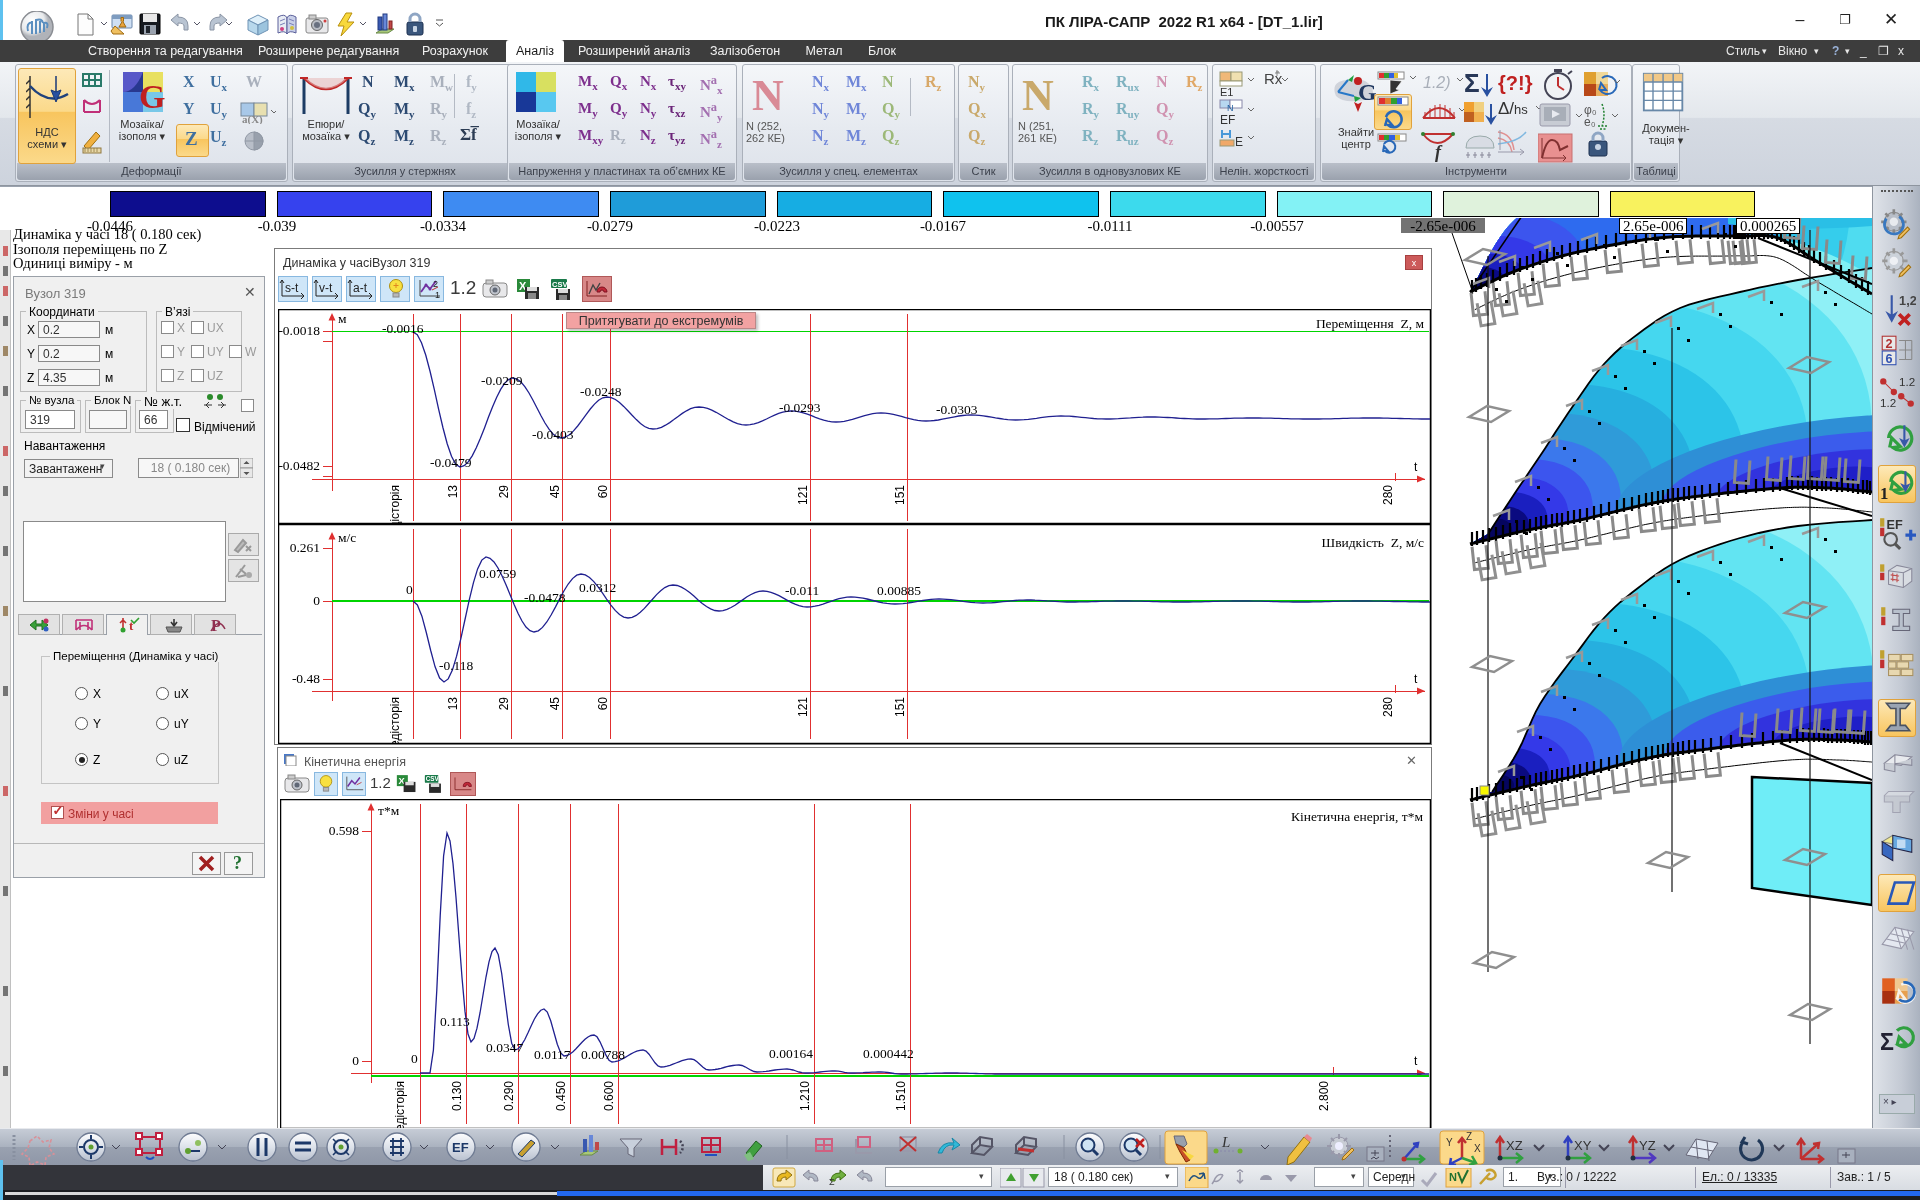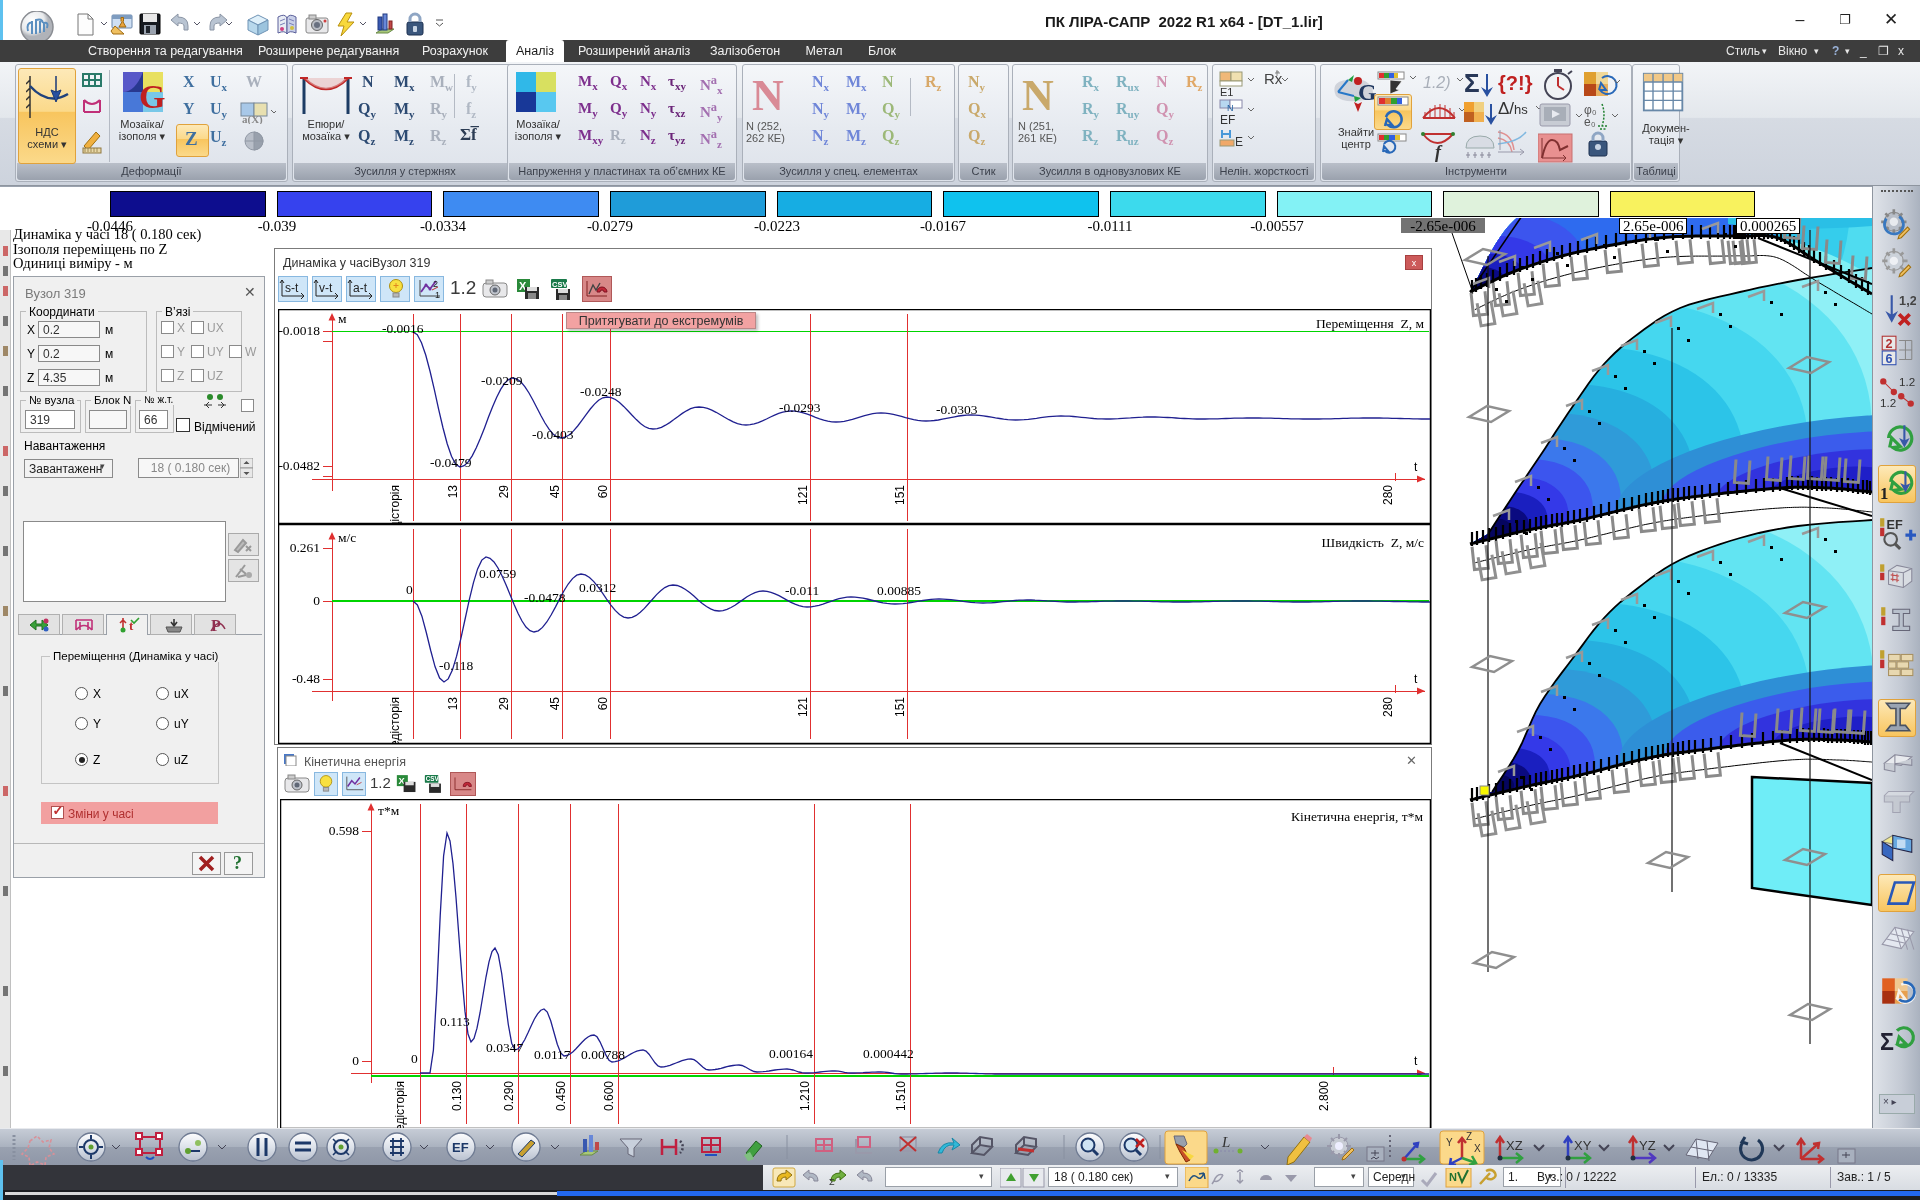--- a/index.html
+++ b/index.html
@@ -960,21 +960,21 @@
 <div class="dlabg" style="left:193px;top:92px;">UZ</div>
 <div class="group" style="left:6px;top:123px;width:61px;height:33px;">
           <div class="glabel" style="font-size:11.5px;">№ вузла</div>
         </div>
 <div class="dinput" style="left:11px;top:133px;width:50px;height:19px;line-height:18px;background:#fff;">319</div>
 <div class="group" style="left:71px;top:123px;width:46px;height:33px;">
           <div class="glabel" style="font-size:11.5px;">Блок N</div>
         </div>
 <div class="dinput" style="left:75px;top:133px;width:38px;height:19px;"></div>
 <div class="group" style="left:121px;top:123px;width:39px;height:33px;">
-          <div class="glabel" style="font-size:10px;">№ ж.т.</div>
+          <div class="glabel" style="font-size:13px;">№ ж.т.</div>
         </div>
 <div class="dinput" style="left:125px;top:133px;width:29px;height:19px;line-height:18px;background:#fff;">66</div>
 <svg class="abs" style="left:188px;top:116px" width="26" height="16" viewBox="0 0 26 16">
 <circle cx="8" cy="4" r="3" fill="#2a8a2a"></circle>
           <circle cx="18" cy="4" r="3" fill="#2a8a2a"></circle>
 <path d="M2,12 h8 m-3,-3 l-3,3 3,3 M24,12 h-8 m3,-3 l3,3 -3,3" stroke="#333" fill="none"></path>
         </svg>
 <div class="cb" style="left:227px;top:122px;"></div>
 <div class="cb" style="left:162px;top:141px;width:14px;height:14px;border-color:#333;"></div>
 <div class="dlab" style="left:180px;top:143px;">Відмічений</div>
@@ -1664,21 +1664,21 @@
           <path d="M38,4 l4,10 6,-12" stroke="#207030" stroke-width="2" fill="none"></path>
 </svg>
 <svg class="abs" style="left:713px;top:3px" width="24" height="20" viewBox="0 0 24 20">
           <path d="M4,16 L14,5 m-4,-2 q6,-3 9,2 q2,4 -3,6 q-4,1 -6,-2" stroke="#c8a030" stroke-width="2.5" fill="none"></path>
         </svg>
 <div class="sbcombo" style="left:740px;width:58px;padding-left:4px;line-height:19px;">1.</div>
         <div class="abs" style="left:785px;top:6px;font-size:9px;color:#444;">▾</div>
 <div class="abs" style="left:802px;top:2px;width:1px;height:21px;background:#99a;"></div>
 <div class="sbtext" style="left:774px;">Вуз.: 0 / 12222</div>
 <div class="abs" style="left:932px;top:2px;width:1px;height:21px;background:#99a;"></div>
-<div class="sbtext" style="left:939px;">Ел.: 0 / 13335</div>
+<div class="sbtext" style="left:939px;text-decoration:underline;">Ел.: 0 / 13335</div>
 <div class="abs" style="left:1067px;top:2px;width:1px;height:21px;background:#99a;"></div>
 <div class="sbtext" style="left:1074px;">Зав.: 1 / 5</div>
 </div>
 </div>
 <div class="abs" id="bottomedge"></div>
 <div class="abs" style="left:5px;top:1192px;width:552px;height:3px;background:#d8d8d8;"></div>
 <div class="abs" style="left:557px;top:1191px;width:1363px;height:5px;background:#2268f0;"></div>
 <div class="abs" style="left:0px;top:1160px;width:3px;height:40px;background:#5ec1ef;"></div>
 </div>
 </body></html>

